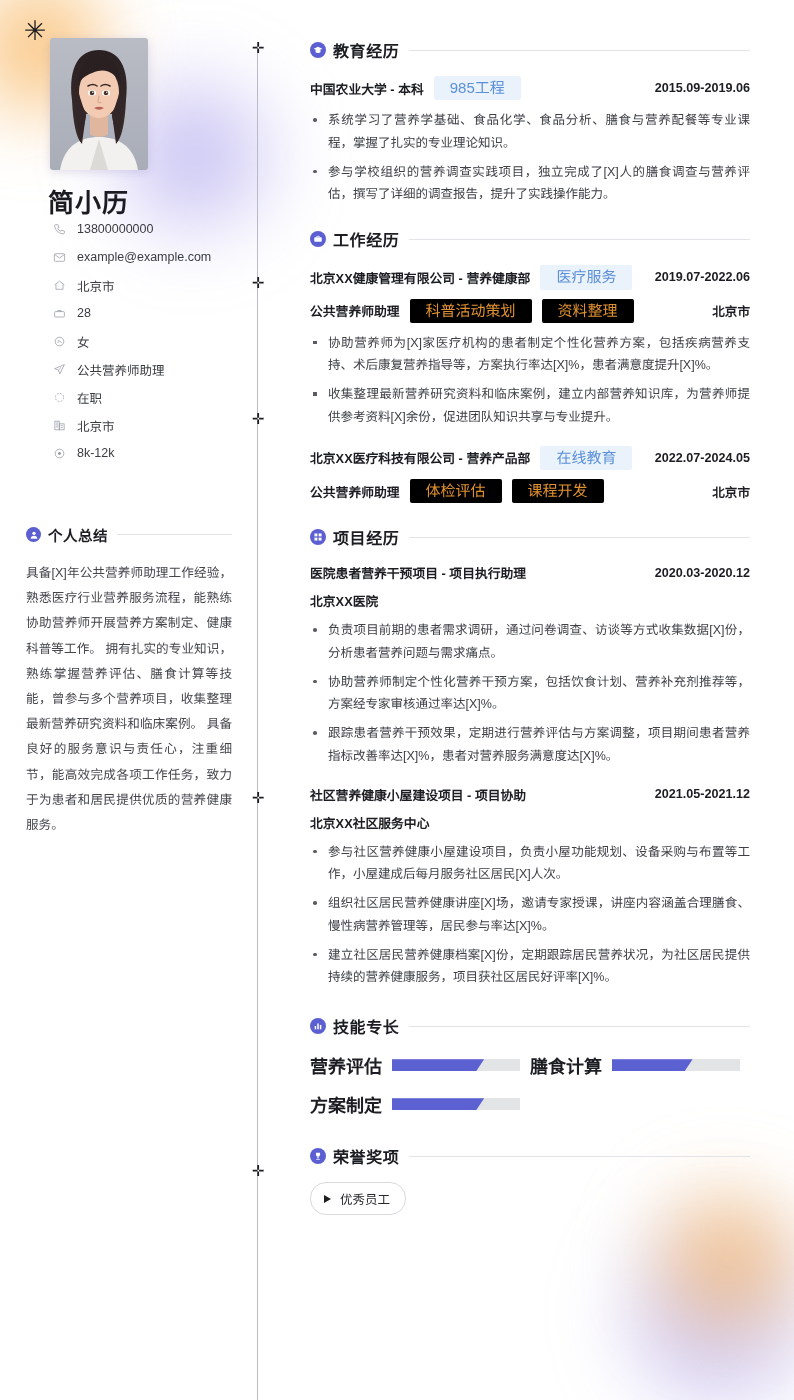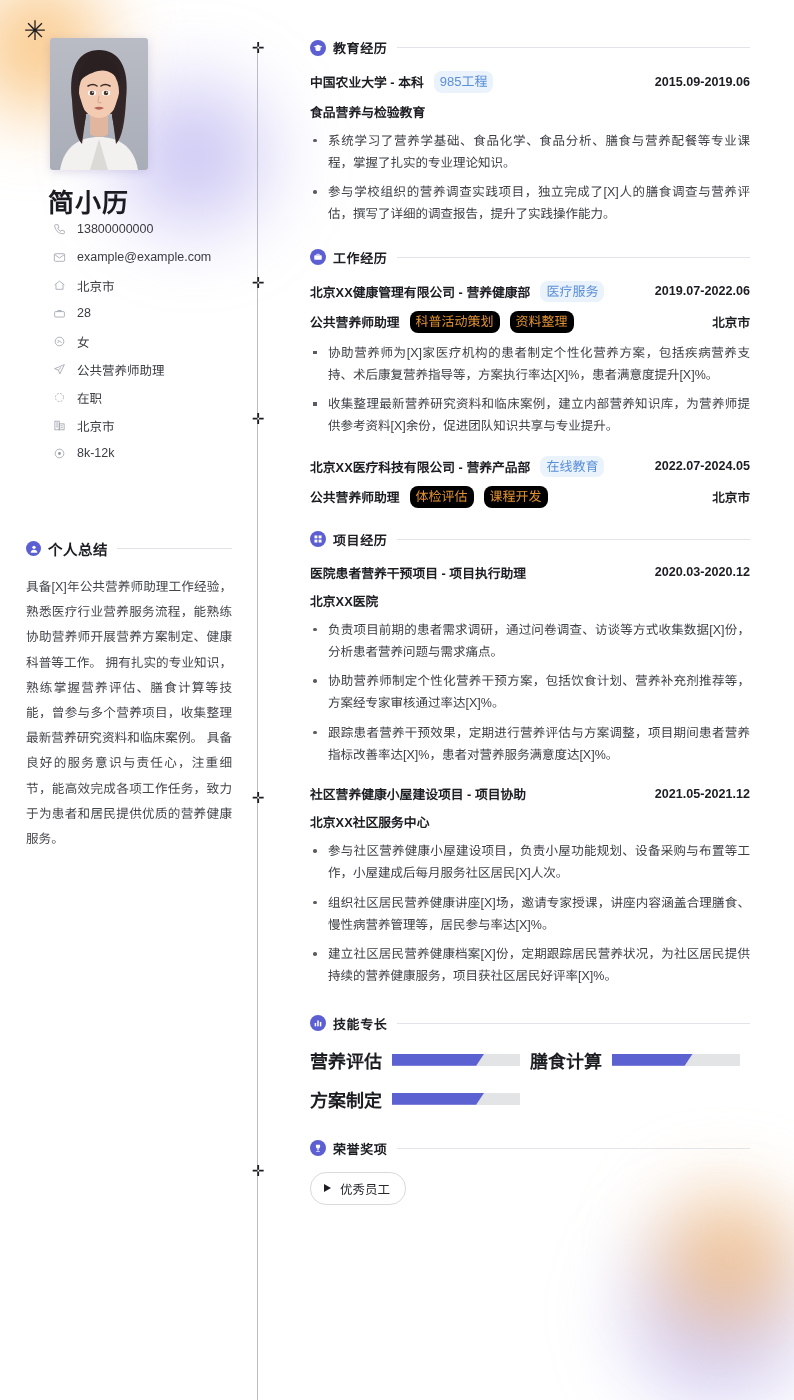--- a/index.html
+++ b/index.html
@@ -67,21 +67,21 @@
   }
   .contact-row .ic {
     width: 18px; height: 18px; margin-right: 9px; flex: 0 0 18px;
     display: flex; align-items: center; justify-content: center;
     color: #9398a2;
   }
   .contact-row .ic svg { width: 13px; height: 13px; stroke: #9398a2; fill: none; stroke-width: 1.35; }
   .contact-row .txt { white-space: nowrap; }
 
   
-  .side-section { position: absolute; left: 26px; top: 538px; width: 206px; }
+  .side-section { position: absolute; left: 26px; top: 524px; width: 206px; }
   .side-head { display: flex; align-items: center; margin-bottom: 16px; }
   .side-head .bullet-ic {
     width: 15px; height: 15px; border-radius: 50%;
     background: #5b5fd1; margin-right: 7px;
     display: flex; align-items: center; justify-content: center;
   }
   .side-head .bullet-ic svg { width: 10px; height: 10px; fill: #ffffff; }
   .side-head .ttl { font-size: 14.5px; font-weight: 700; color: #1d1e23; letter-spacing: .5px; }
   .side-head .rule { flex: 1; height: 1px; background: #e2e3e8; margin-left: 9px; }
   .side-body {
@@ -104,35 +104,35 @@
   .main { position: absolute; left: 310px; top: 0; width: 440px; }
 
   .sec-head { display: flex; align-items: center; margin-bottom: 14px; }
   .sec-ic {
     width: 16px; height: 16px; border-radius: 50%;
     margin-right: 7px; flex: 0 0 16px;
     display: flex; align-items: center; justify-content: center;
     background: #5b5fd1;
   }
   .sec-ic svg { width: 10px; height: 10px; fill: #ffffff; }
-  .sec-ttl { font-size: 13px; font-weight: 700; color: #1c1d22; letter-spacing: .6px; }
+  .sec-ttl { font-size: 16px; font-weight: 700; color: #1c1d22; letter-spacing: .6px; }
   .sec-rule { flex: 1; height: 1px; background: #e3e4e9; margin-left: 10px; }
 
   .entry { margin-bottom: 4px; }
   .row-1, .row-2 { display: flex; align-items: center; }
   .row-1 { margin-bottom: 9px; }
   .row-2 { margin-bottom: 9px; }
   .org { font-size: 12.8px; font-weight: 700; color: #1c1d22; white-space: nowrap; }
   .role { font-size: 12.8px; font-weight: 700; color: #1c1d22; white-space: nowrap; }
   .date { margin-left: auto; font-size: 12.6px; font-weight: 700; color: #1c1d22; white-space: nowrap; }
   .place { margin-left: auto; font-size: 12.6px; font-weight: 700; color: #1c1d22; white-space: nowrap; }
 
   .tag {
-    font-size: 13px; padding: 2px 6px; margin-left: 10px;
-    border-radius: 8px; white-space: nowrap; line-height: 1.35;
+    font-size: 15px; padding: 2px 16px; margin-left: 10px;
+    border-radius: 2px; white-space: nowrap; line-height: 1.35;
   }
   .tag-blue { color: #5b8fd9; background: #eaf2fb; }
   .tag-orange { color: #e0912f; background: #000000; }
 
   .subline { font-size: 12.8px; font-weight: 700; color: #1c1d22; margin-bottom: 9px; }
 
   ul.bullets { list-style: none; margin: 0 0 2px 0; padding: 0; }
   ul.bullets li {
     position: relative; padding-left: 18px; margin-bottom: 7px;
     font-size: 12.5px; line-height: 1.78; color: #3e4046;
@@ -368,21 +368,20 @@
         <span class="sec-ttl">教育经历</span>
         <span class="sec-rule"></span>
       </div>
 
       <div class="entry">
         <div class="row-1">
           <span class="org">中国农业大学 - 本科</span>
           <span class="tag tag-blue">985工程</span>
           <span class="date">2015.09-2019.06</span>
         </div>
-        <div class="subline">食品营养与检验教育</div>
         <ul class="bullets">
           <li>系统学习了营养学基础、食品化学、食品分析、膳食与营养配餐等专业课程，掌握了扎实的专业理论知识。</li>
           <li>参与学校组织的营养调查实践项目，独立完成了[X]人的膳食调查与营养评估，撰写了详细的调查报告，提升了实践操作能力。</li>
         </ul>
       </div>
     </section>
 
     <section class="mt-sec">
       <div class="sec-head">
         <span class="sec-ic">

